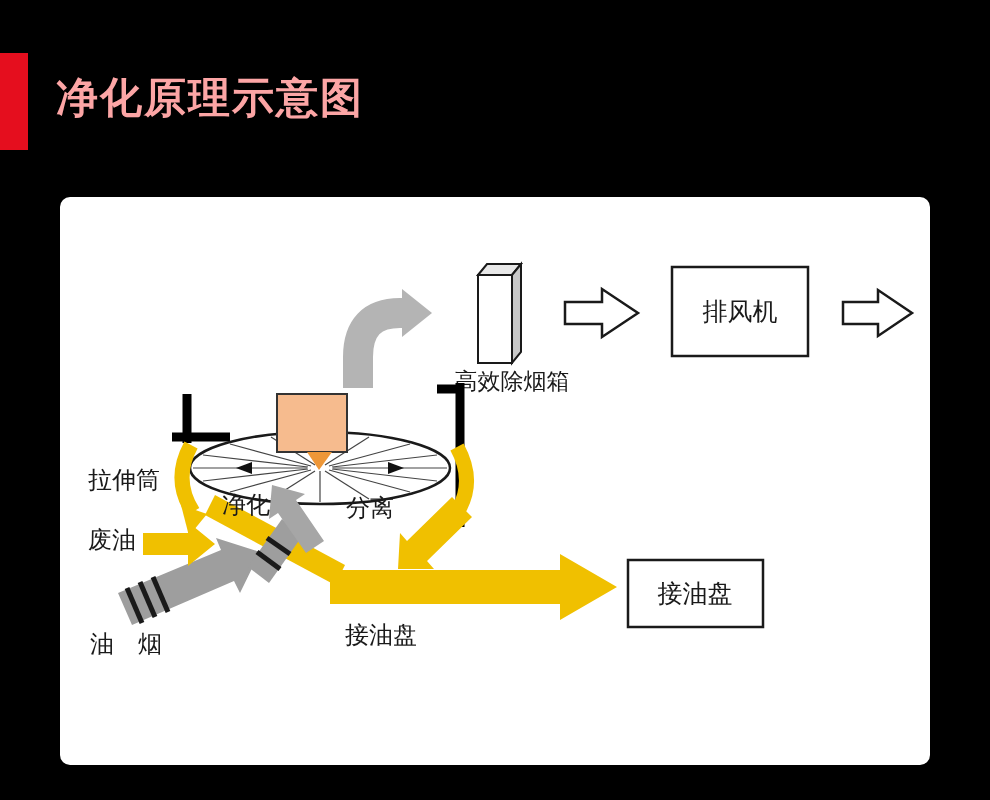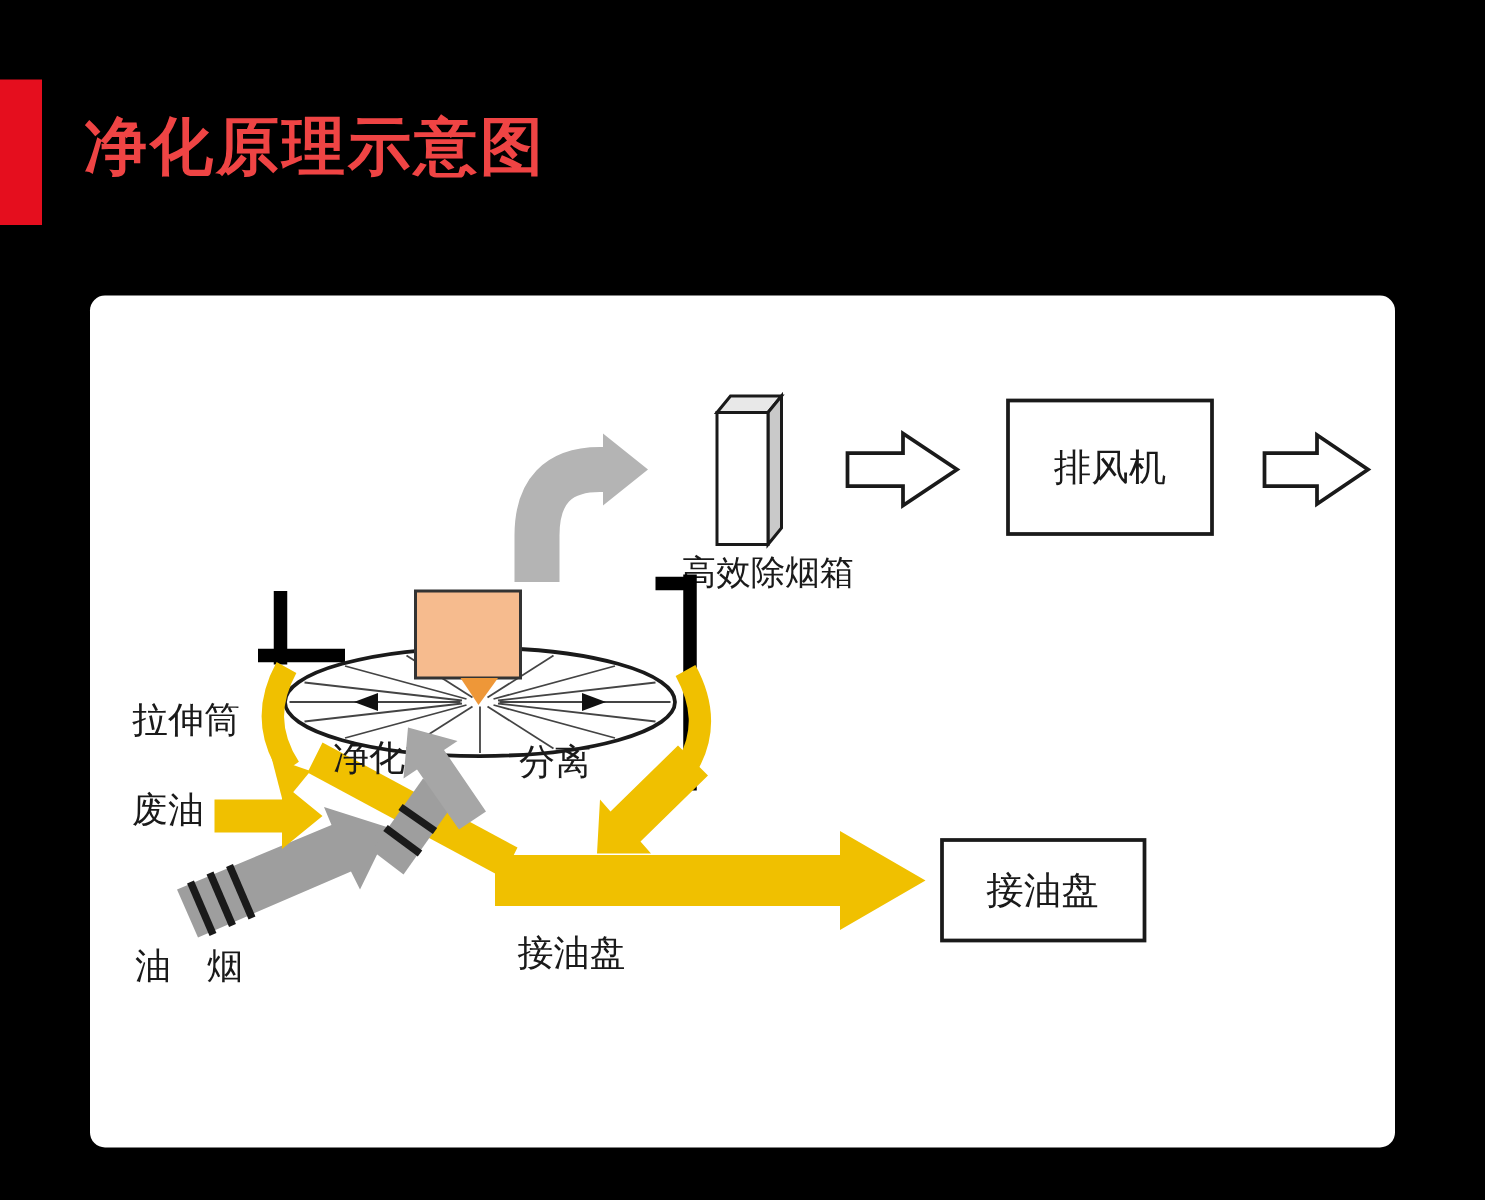--- a/index.html
+++ b/index.html
@@ -10,21 +10,21 @@
     position:relative;
     overflow:hidden;
   }
   .accent-bar {
     position:absolute; left:0; top:53px;
     width:28px; height:97px;
     background:#e50e1e;
   }
   .title {
     position:absolute; left:56px; top:70px; margin:0;
-    font-size:42px; font-weight:700; color:#ef4444;
+    font-size:42px; font-weight:700; color:#fca5a5;
     letter-spacing:2px;
   }
   .panel {
     position:absolute; left:60px; top:197px;
     width:870px; height:568px;
     background:#ffffff; border-radius:10px;
     overflow:hidden;
   }
   .panel svg { display:block; }
   svg text {

